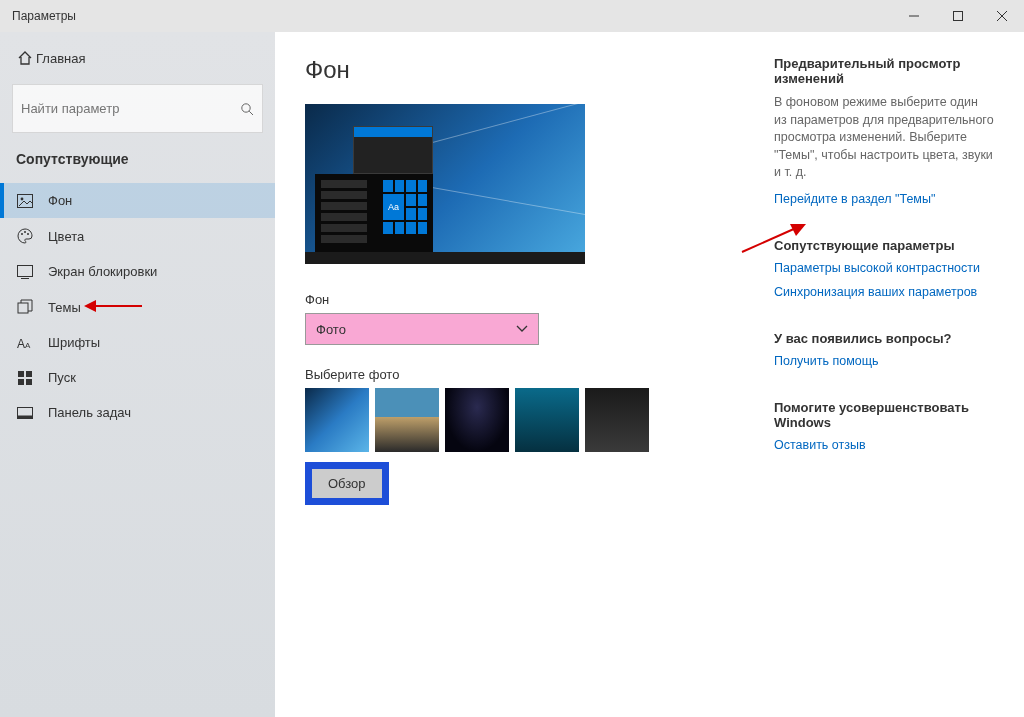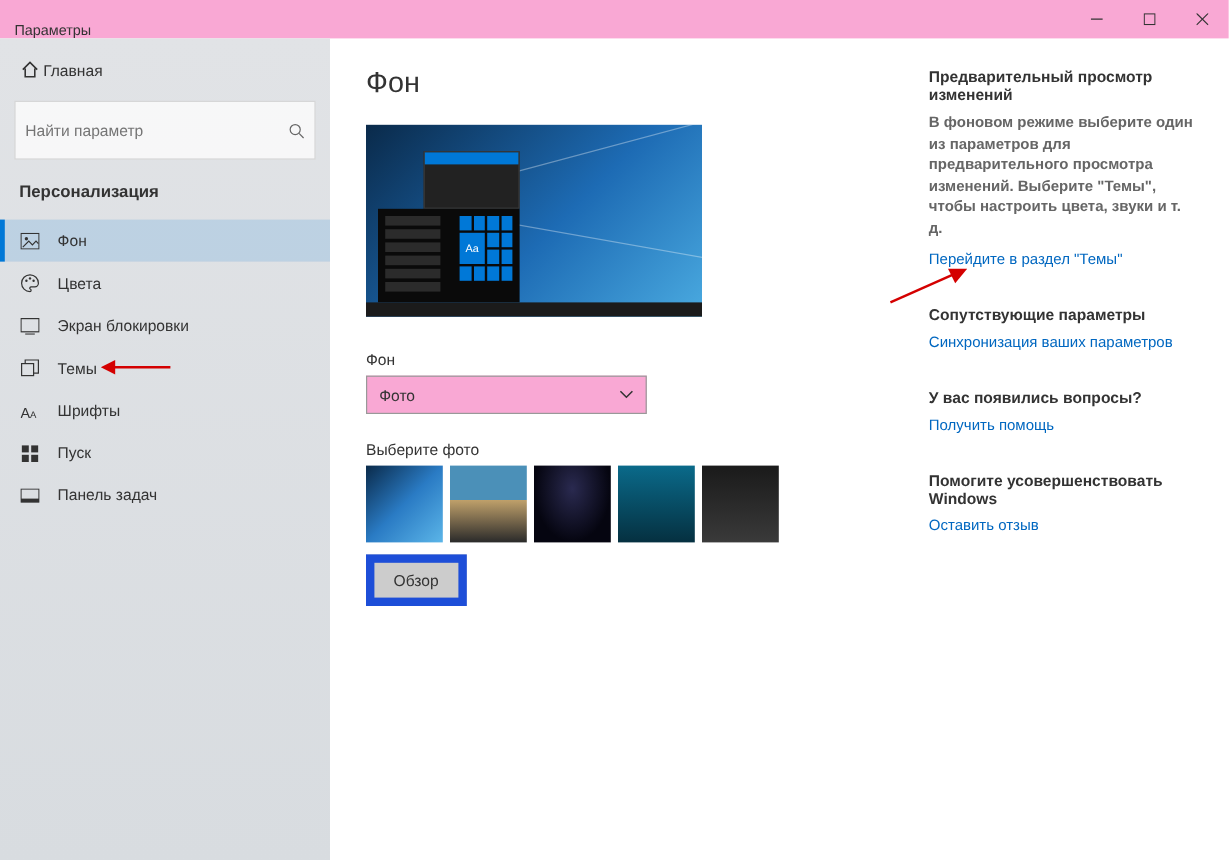--- a/index.html
+++ b/index.html
@@ -10,23 +10,23 @@
   background: #fff;
   width: 1024px;
   height: 717px;
   overflow: hidden;
   display: flex;
   flex-direction: column;
 }
 .titlebar {
   height: 32px;
   display: flex;
-  align-items: flex-end;
+  align-items: center;
   padding-left: 12px;
-  background: #f9a8d4;
+  background: #e5e5e5;
 }
 .titlebar .title { font-size: 12px; color: #333; }
 .titlebar .wincontrols { margin-left: auto; display: flex; }
 .titlebar .wincontrols div {
   width: 44px; height: 32px; display: flex; align-items: center; justify-content: center;
 }
 .main { flex: 1; display: flex; min-height: 0; }
 .sidebar {
   width: 275px;
   background: linear-gradient(180deg, #e1e3e6 0%, #d8dce0 100%);
@@ -124,21 +124,21 @@
 .t1{background:linear-gradient(135deg,#0a2a4a,#2a7bc4,#5bb5e8);}
 .t2{background:linear-gradient(180deg,#4b90b8 45%,#bfa06a 45%,#2a2a2a);}
 .t3{background:radial-gradient(ellipse at 50% 30%,#2a2a50 0%,#050510 70%);}
 .t4{background:linear-gradient(180deg,#0a6a8a,#053040);}
 .t5{background:linear-gradient(180deg,#1a1a1a,#3a3a3a);}
 .browse-btn{
   display:inline-block; padding:7px 16px; background:#ccc;
   border:7px solid #1d4ed8; margin-bottom: 24px; cursor:pointer;
 }
 .right h4 { font-size: 13px; font-weight:600; margin-bottom:8px; }
-.right p { font-size: 12.5px; color:#666; line-height:1.4; margin-bottom:10px;font-weight:bold;}
+.right p { font-size: 12.5px; color:#666; line-height:1.4; margin-bottom:10px;}
 .link { color:#0067c0; font-size: 12.5px; margin-bottom: 28px; display:block; cursor:pointer;}
 .right .block { margin-bottom: 32px; }
 svg { display:block; }
 </style>
 </head>
 <body>
 
 <div class="titlebar">
   <span class="title">Параметры</span>
   <div class="wincontrols">
@@ -173,21 +173,21 @@
     </div>
     <div class="search">
       <input placeholder="Найти параметр" style="">
       <span>
         <svg width="14" height="14" viewBox="0 0 14 14">
             <circle cx="6" cy="6" r="4.2" fill="none" stroke="#666"></circle>
             <line x1="9.2" y1="9.2" x2="13" y2="13" stroke="#666"></line>
           </svg>
       </span>
     </div>
-    <div class="section">Персонализация</div>
+    <div class="section">Сопутствующие</div>
 
     <div class="nav-item active">
       <span class="icon">
           <svg width="16" height="14" viewBox="0 0 16 14">
             <rect x="0.5" y="0.5" width="15" height="13" fill="none" stroke="#333"></rect>
             <circle cx="5" cy="5" r="1.4" fill="#333"></circle>
             <path d="M2 12 L7 7 L10 10 L13 7 L15 9" fill="none" stroke="#333"></path>
           </svg>
         </span>
       <span>Фон</span>
@@ -318,20 +318,21 @@
         <h4>Предварительный просмотр изменений</h4>
         <p>В фоновом режиме выберите один из параметров для предварительного просмотра изменений. Выберите "Темы", чтобы настроить цвета, звуки и т. д.</p>
         <a class="link">Перейдите в раздел "Темы"</a>
         <svg class="arrow-red" style="left:-36px; top:166px;" width="72" height="34" viewBox="0 0 72 34">
             <line x1="4" y1="30" x2="58" y2="6" stroke="#d40000" stroke-width="2"></line>
             <polygon points="68,2 52,2 58,14" fill="#d40000"></polygon>
           </svg>
       </div>
       <div class="block">
         <h4>Сопутствующие параметры</h4>
+        <a class="link" style="margin-bottom:10px">Параметры высокой контрастности</a>
         <a class="link">Синхронизация ваших параметров</a>
       </div>
       <div class="block">
         <h4>У вас появились вопросы?</h4>
         <a class="link">Получить помощь</a>
       </div>
       <div class="block">
         <h4>Помогите усовершенствовать Windows</h4>
         <a class="link">Оставить отзыв</a>
       </div>

